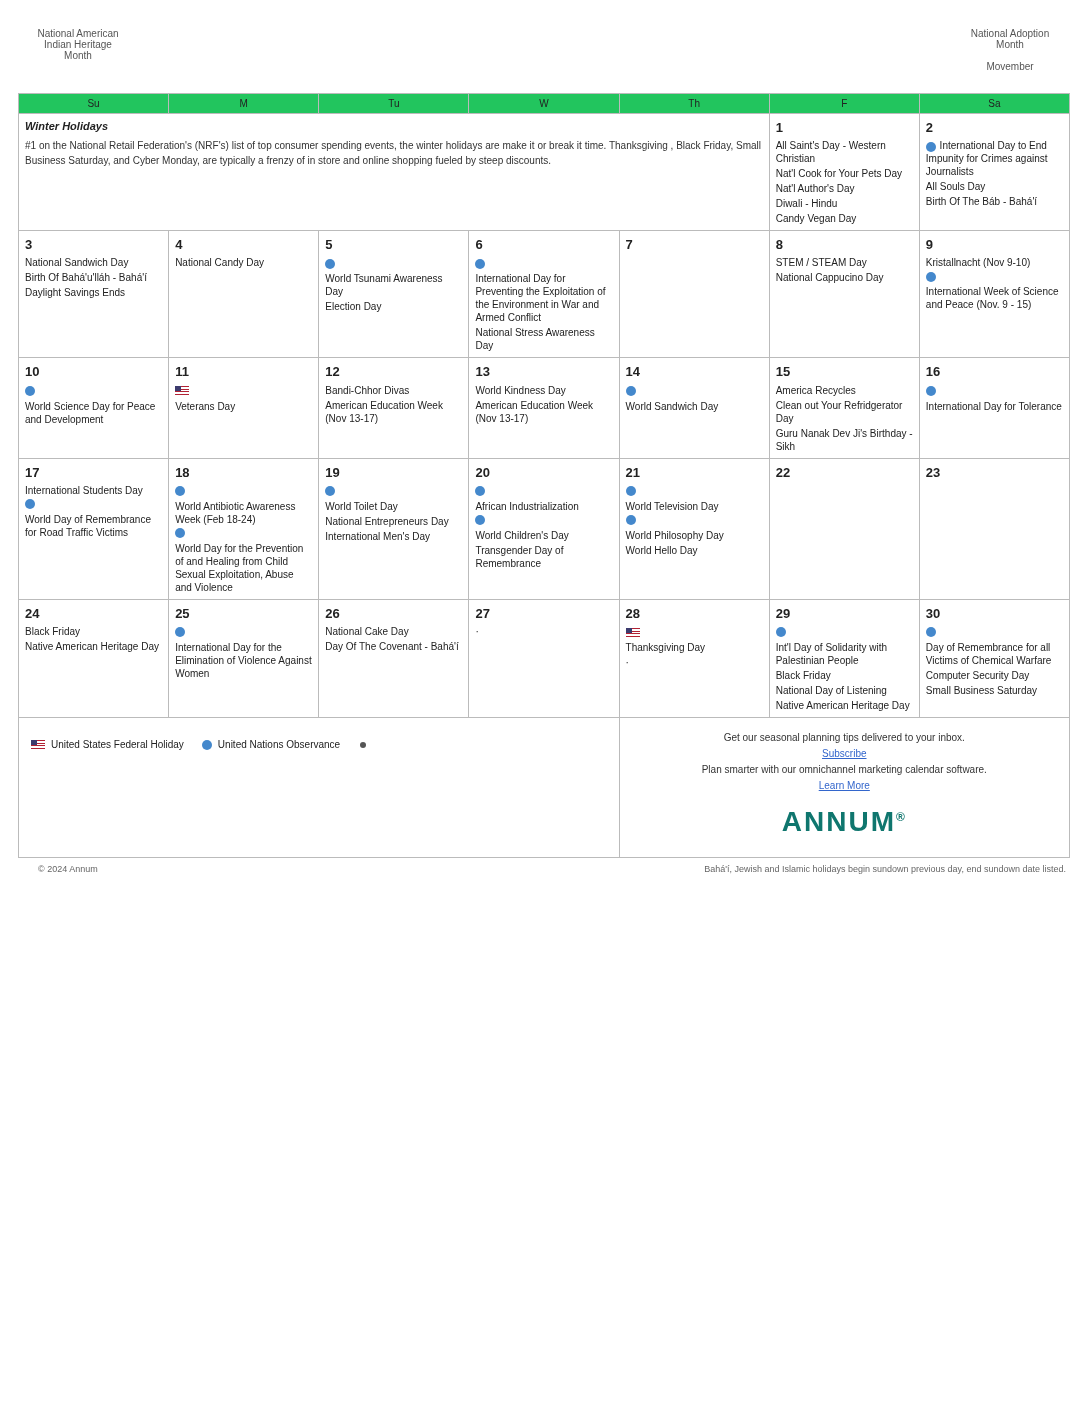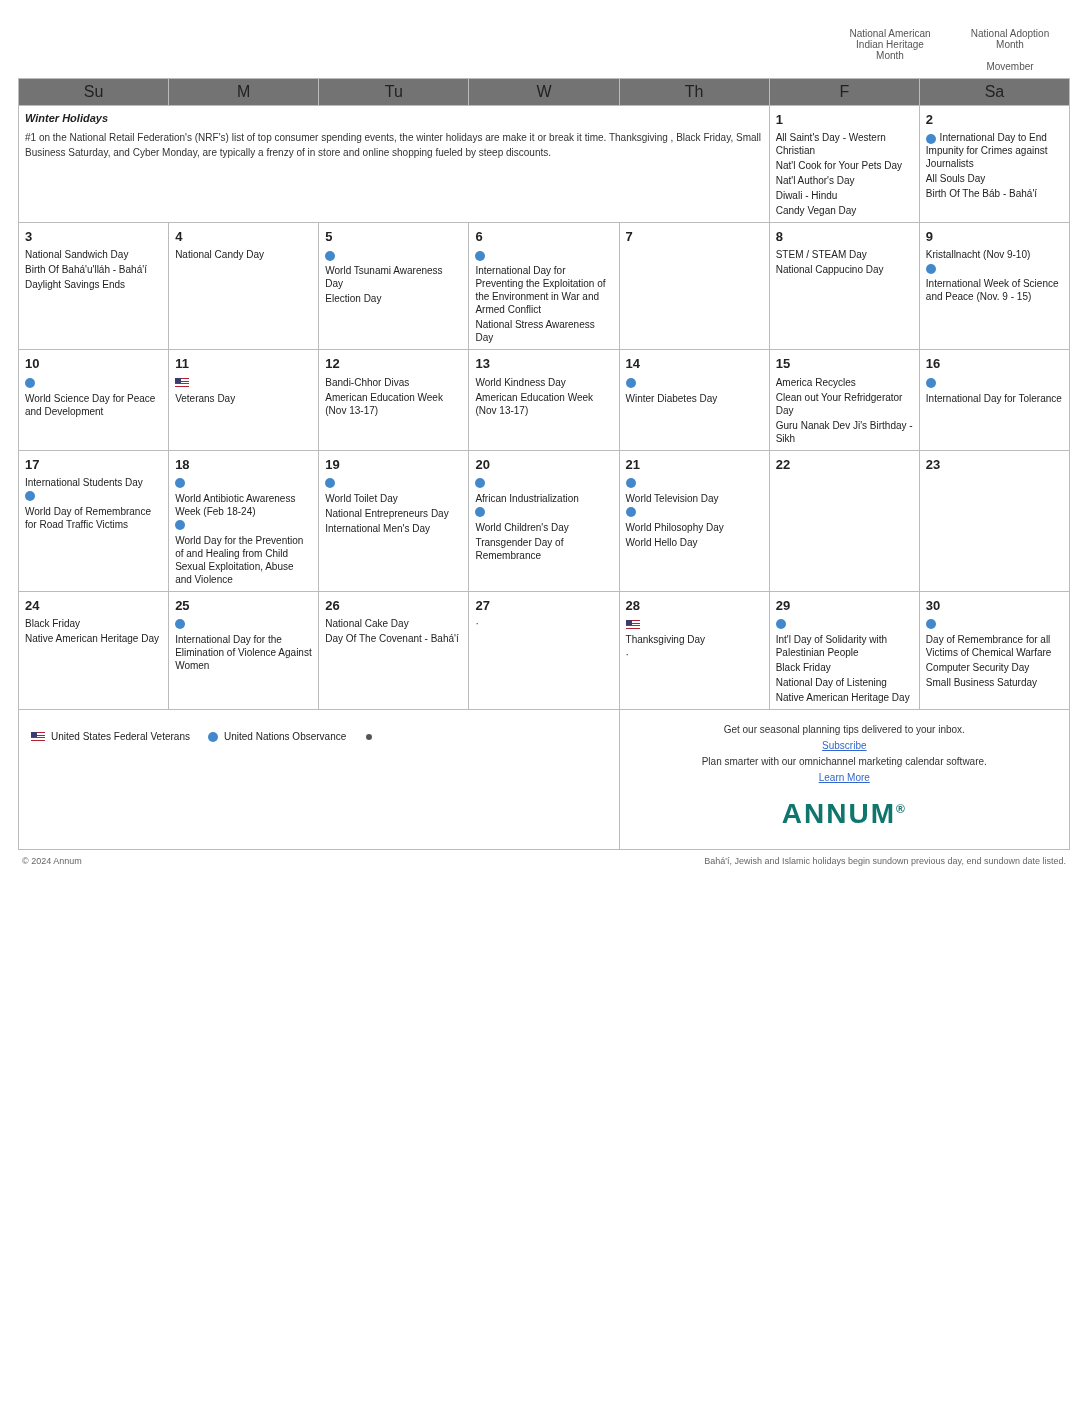--- a/index.html
+++ b/index.html
@@ -14,22 +14,22 @@
     .page {
       width: 1088px;
       padding: 18px 18px 10px 18px;
       background: #fff;
     }
 
     
     .header {
       display: flex;
       align-items: flex-start;
-      justify-content: flex-end;
-      margin-bottom: 6px;
+      justify-content: space-between;
+      margin-bottom: 21px;
     }
     .header-left {
       font-size: 10px;
       text-align: center;
       color: #555;
       width: 120px;
       padding-top: 10px;
     }
     .header-center {
       text-align: center;
@@ -54,23 +54,23 @@
     
     .cal-table {
       width: 100%;
       border-collapse: collapse;
       border: 1px solid #bbb;
     }
     .cal-table th {
       border: 1px solid #bbb;
       text-align: center;
       padding: 4px 2px;
-      font-size: 16px;
+      font-size: 10px;
       font-weight: normal;
-      background: #737373;
+      background: #22c55e;
     }
     .cal-table td {
       border: 1px solid #bbb;
       vertical-align: top;
       padding: 5px 6px;
       font-size: 10px;
       line-height: 1.4;
       width: 14.28%;
     }
     .day-num {
@@ -182,20 +182,21 @@
     .annum-logo sup {
       font-size: 12px;
     }
     .page-bottom {
       display: flex;
       justify-content: space-between;
       font-size: 9px;
       color: #666;
       margin-top: 6px;
       padding: 0 4px;
+      margin-left: 16px;
     }
   </style>
 </head>
 <body>
 
 <div class="page">
 
   <div class="header">
     <div class="header-left">
       <span>National American<br>Indian Heritage<br>Month</span>
@@ -301,21 +302,21 @@
           <div class="cell-event">American Education Week (Nov 13-17)</div>
         </td>
         <td>
           <span class="day-num">13</span>
           <div class="cell-event">World Kindness Day</div>
           <div class="cell-event">American Education Week (Nov 13-17)</div>
         </td>
         <td>
           <span class="day-num">14</span>
           <span class="un-icon"></span>
-          <div class="cell-event">Winter Diabetes Day</div>
+          <div class="cell-event">World Sandwich Day</div>
         </td>
         <td>
           <span class="day-num">15</span>
           <div class="cell-event">America Recycles</div>
           <div class="cell-event">Clean out Your Refridgerator Day</div>
           <div class="cell-event">Guru Nanak Dev Ji's Birthday - Sikh</div>
         </td>
         <td>
           <span class="day-num">16</span>
           <span class="un-icon"></span>
@@ -409,21 +410,21 @@
           <div class="cell-event">Computer Security Day</div>
           <div class="cell-event">Small Business Saturday</div>
         </td>
       </tr>
 
       <tr class="footer-row">
         <td colspan="4">
           <div class="footer-legend">
             <div class="legend-item">
               <span class="us-flag"></span>
-              <span>United States Federal Veterans</span>
+              <span>United States Federal Holiday</span>
             </div>
             <div class="legend-item">
               <span class="un-icon"></span>
               <span>United Nations Observance</span>
             </div>
             <div class="legend-item">
               <span class="dot-icon"></span>
             </div>
           </div>
         </td>

